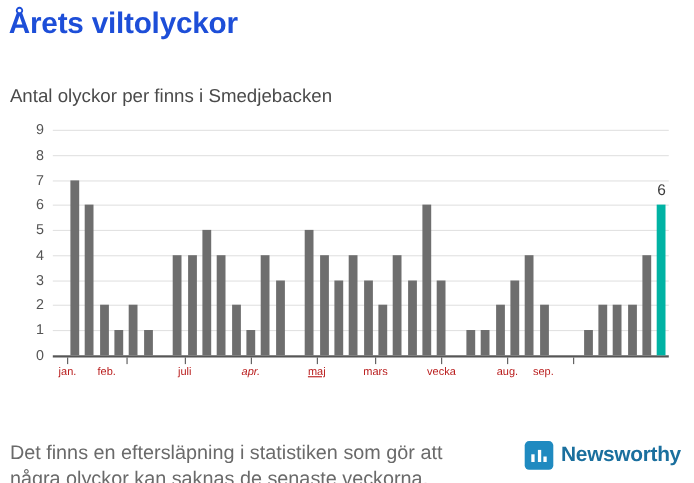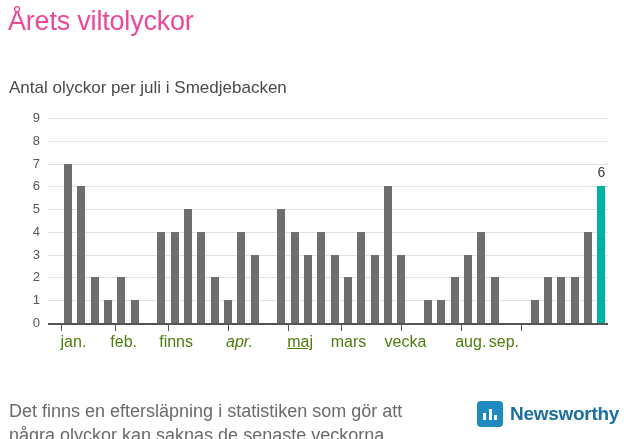--- a/index.html
+++ b/index.html
@@ -14,22 +14,22 @@
     font-family: "Liberation Sans", sans-serif;
     color: #3c3c3c;
     overflow: hidden;
     position: relative;
   }
   #title {
     position: absolute;
     left: 8px;
     top: 6px;
     font-size: 27px;
-    font-weight: normal;
-    color: #ec4899;
+    font-weight: bold;
+    color: #1d4ed8;
     letter-spacing: -0.2px;
   }
   #subtitle {
     position: absolute;
     left: 9px;
     top: 78px;
     font-size: 17px;
     color: #4a4a4a;
     font-weight: normal;
   }
@@ -89,23 +89,23 @@
   .month-tick {
     position: absolute;
     top: 207px;
     width: 1px;
     height: 6px;
     background: #555555;
   }
   .month-label {
     position: absolute;
     top: 215px;
-    font-size: 16px;
-    color: #4d7c0f;
-    text-align: right;
+    font-size: 10px;
+    color: #b91c1c;
+    text-align: center;
     width: 50px;
   }
   #footnote {
     position: absolute;
     left: 9px;
     top: 399px;
     font-size: 18px;
     color: #6a6a6a;
     line-height: 1.35;
     width: 420px;
@@ -138,21 +138,21 @@
     font-size: 19px;
     font-weight: bold;
     color: #1a6f9e;
     letter-spacing: -0.3px;
   }
 </style>
 </head>
 <body>
 
 <div id="title">Årets viltolyckor</div>
-<div id="subtitle">Antal olyckor per juli i Smedjebacken</div>
+<div id="subtitle">Antal olyckor per finns i Smedjebacken</div>
 
 <div id="plot-area">
   <div id="gridlines">
       <div class="grid-row" style="top: 182.222px;"></div>
       <div class="grid-row" style="top: 159.444px;"></div>
       <div class="grid-row" style="top: 136.667px;"></div>
       <div class="grid-row" style="top: 113.889px;"></div>
       <div class="grid-row" style="top: 91.1111px;"></div>
       <div class="grid-row" style="top: 68.3333px;"></div>
       <div class="grid-row" style="top: 45.5556px;"></div>
@@ -208,23 +208,23 @@
       <div class="bar" style="left: 509.2px; width: 8.26667px; height: 45.5556px;"></div>
       <div class="bar" style="left: 522.533px; width: 8.26667px; height: 45.5556px;"></div>
       <div class="bar" style="left: 535.867px; width: 8.26667px; height: 91.1111px;"></div>
       <div class="bar highlight" style="left: 549.2px; width: 8.26667px; height: 136.667px;"></div>
       <div class="bar-value" style="left: 538.333px; top: 46.3333px;">6</div>
     </div>
   <div id="xaxis">
       <div class="month-tick" style="left: 61.3333px;"></div>
       <div class="month-label" style="left: 36.3333px;">jan.</div>
       <div class="month-tick" style="left: 114.667px;"></div>
-      <div class="month-label" style="left: 87px;">feb.</div>
+      <div class="month-label" style="left: 72px;">feb.</div>
       <div class="month-tick" style="left: 168px;"></div>
-      <div class="month-label" style="left: 143px;">finns</div>
+      <div class="month-label" style="left: 143px;">juli</div>
       <div class="month-tick" style="left: 228px;"></div>
       <div class="month-label" style="left: 203px; font-style: italic;">apr.</div>
       <div class="month-tick" style="left: 288px;"></div>
       <div class="month-label" style="left: 263px; text-decoration: underline;">maj</div>
       <div class="month-tick" style="left: 341.333px;"></div>
       <div class="month-label" style="left: 316.333px;">mars</div>
       <div class="month-tick" style="left: 401.333px;"></div>
       <div class="month-label" style="left: 376.333px;">vecka</div>
       <div class="month-tick" style="left: 461.333px;"></div>
       <div class="month-label" style="left: 436.333px;">aug.</div>

